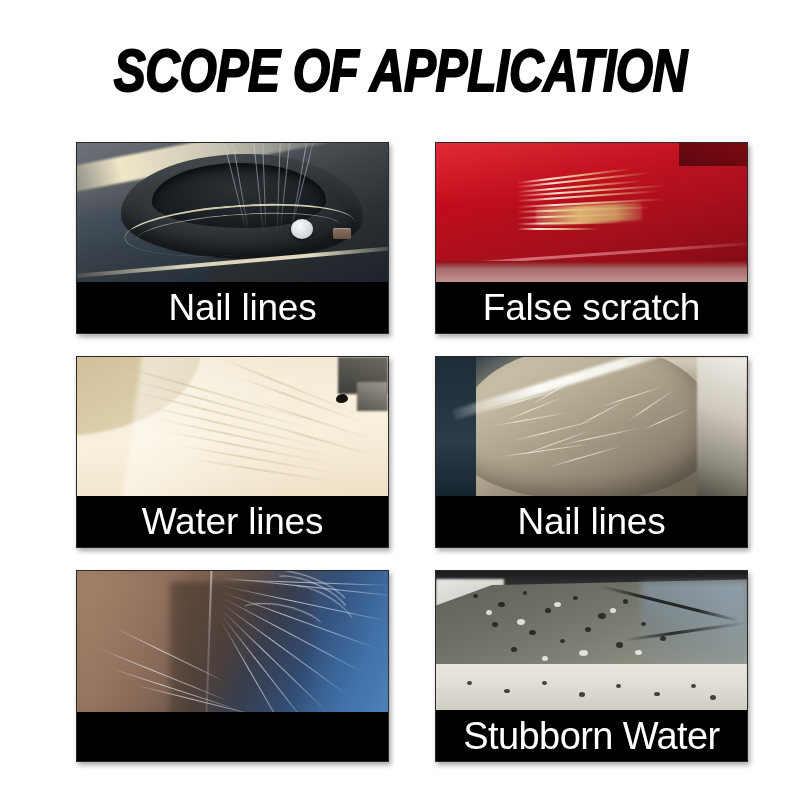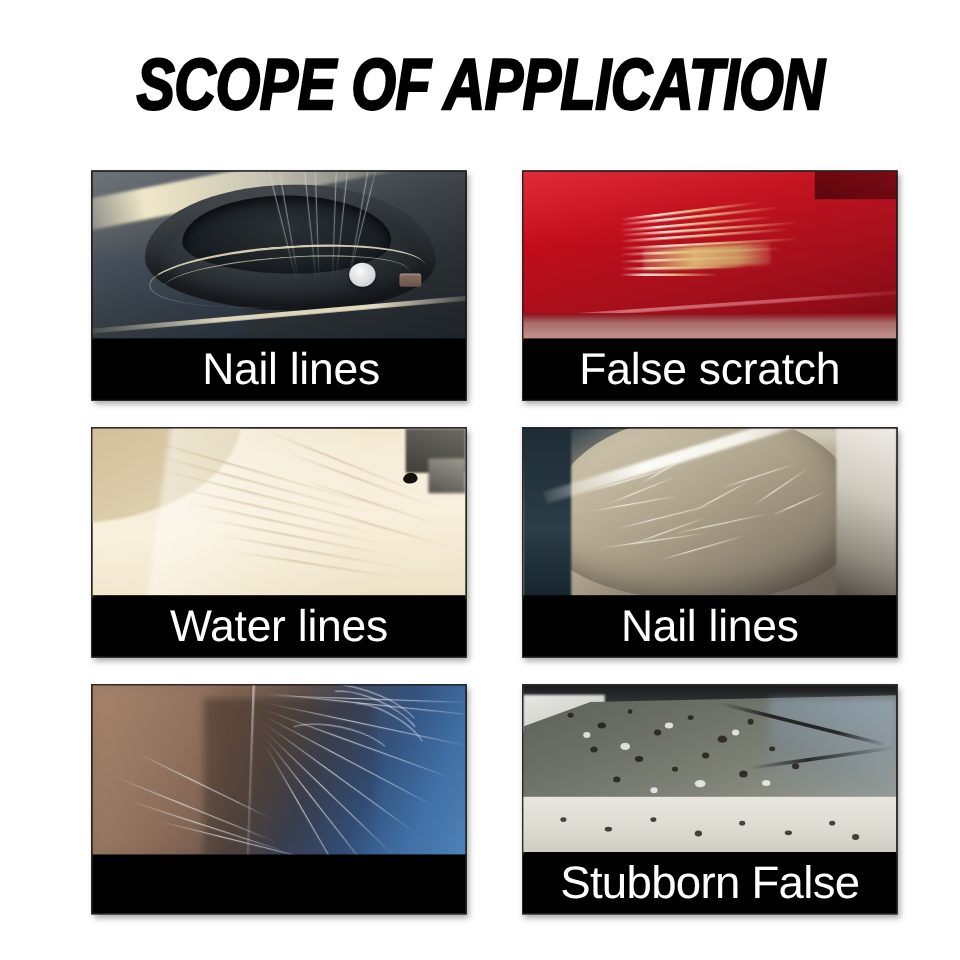--- a/index.html
+++ b/index.html
@@ -545,18 +545,18 @@
         <div class="dot" style="left:10%;top:78%;width:5px;height:4px;"></div>
         <div class="dot" style="left:22%;top:84%;width:6px;height:4px;"></div>
         <div class="dot" style="left:34%;top:78%;width:5px;height:4px;"></div>
         <div class="dot" style="left:46%;top:86%;width:6px;height:5px;"></div>
         <div class="dot" style="left:58%;top:80%;width:5px;height:4px;"></div>
         <div class="dot" style="left:70%;top:86%;width:6px;height:4px;"></div>
         <div class="dot" style="left:82%;top:80%;width:5px;height:4px;"></div>
         <div class="dot" style="left:88%;top:88%;width:6px;height:5px;"></div>
       </div>
       <div class="caption-band fill">
-        <span class="caption-text">Stubborn False</span>
+        <span class="caption-text">Stubborn Water</span>
       </div>
     </div>
 
   </div>
 </div>
 
 </body></html>

